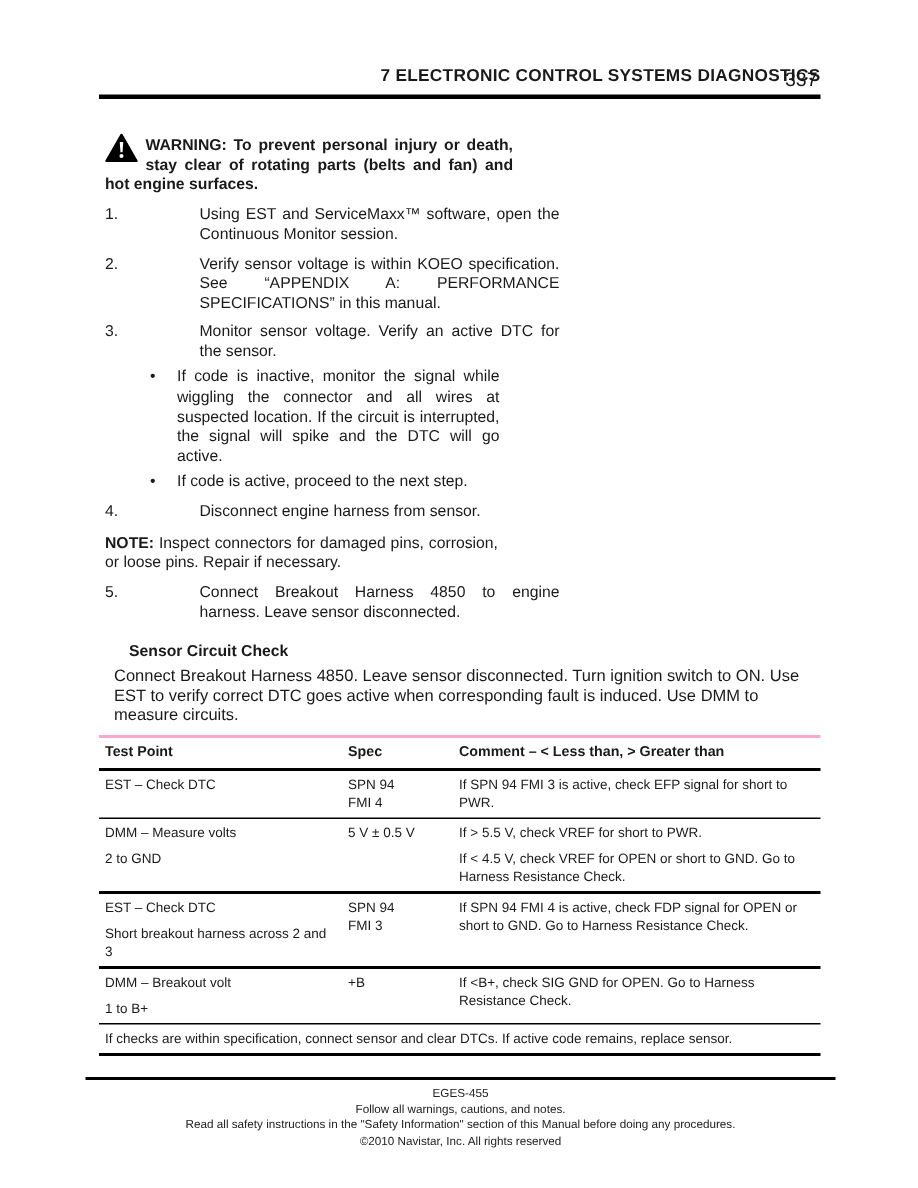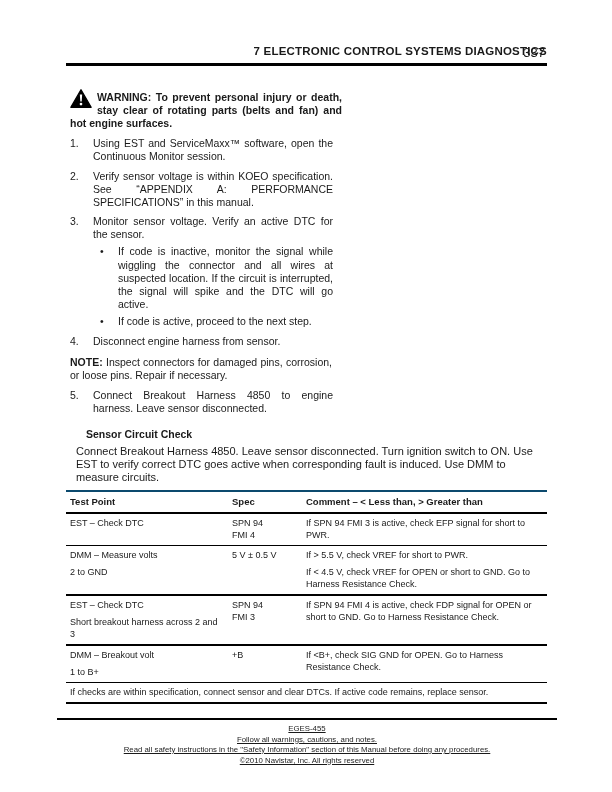--- a/index.html
+++ b/index.html
@@ -23,46 +23,46 @@
   .rh-page { position:absolute; right:2px; top:45px; font-size:13px; }
   .rh-rule { margin-top:6px; height:2.5px; background:#000; }
 
   
   .warning { margin:25px 0 0 4px; width:272px; font-weight:bold; font-size:10.5px; line-height:13.1px; text-align:justify; }
   .warn-icon { float:left; width:22px; height:19px; margin:-2px 5px 0 0; }
 
   
   .step { display:flex; margin:7px 0 0 4px; }
   .step .num { width:23px; flex:0 0 23px; font-size:10.5px; line-height:13.1px; }
-  .step .txt { width:240px; font-size:10.5px; line-height:13.1px; text-align:justify; }
+  .step .txt { width:240px; font-size:10.5px; line-height:13.1px; text-align:justify;margin-left:40px; }
   .step.tight { margin-top:6px; }
   .bullet-row { display:flex; margin:4px 0 0 34px; }
   .bullet-row .marker { width:18px; flex:0 0 18px; font-size:10.5px; line-height:13.1px; }
   .bullet-row .txt { width:215px; font-size:10.5px; line-height:13.1px; text-align:justify; }
   .note { margin:8px 0 0 4px; width:262px; font-size:10.5px; line-height:13.1px; text-align:justify; }
   .note .note-label { font-weight:bold; }
 
   
   .section-heading { margin:13px 0 0 20px; font-size:10.5px; font-weight:bold; }
   .section-intro { margin:5px 0 0 10px; font-size:11px; line-height:13px; width:470px; }
 
   
   table.diag { border-collapse:collapse; width:481px; margin-top:6px; table-layout:fixed;
                font-size:9px; line-height:12px;
-               border-top:2px solid #0c4a6e; border-bottom:2.5px solid #000; }
+               border-top:2px solid #f9a8d4; border-bottom:2.5px solid #000; }
   table.diag th, table.diag td { vertical-align:top; text-align:left; padding:3px 4px 4px 4px; font-weight:normal; }
   table.diag thead th { font-weight:bold; font-size:9.5px; border-bottom:2px solid #000; padding-top:4px; padding-bottom:4px; }
   table.diag tbody tr { border-top:1px solid #000; }
   table.diag tbody tr.thick { border-top:2px solid #000; }
   table.diag tbody tr:first-child { border-top:none; }
   .cell-line + .cell-line { margin-top:5px; }
   .cell-line.nogap { margin-top:0; }
 
   
-  .page-footer { position:absolute; left:57px; right:55px; top:718px;text-decoration:underline; }
+  .page-footer { position:absolute; left:57px; right:55px; top:718px; }
   .pf-rule { height:2px; background:#000; }
   .pf-lines { margin-top:4px; text-align:center; font-size:7.8px; line-height:10.5px; color:#222; }
 </style>
 </head>
 <body>
 
 <div class="page">
   <div class="content">
 
     <div class="running-header">

